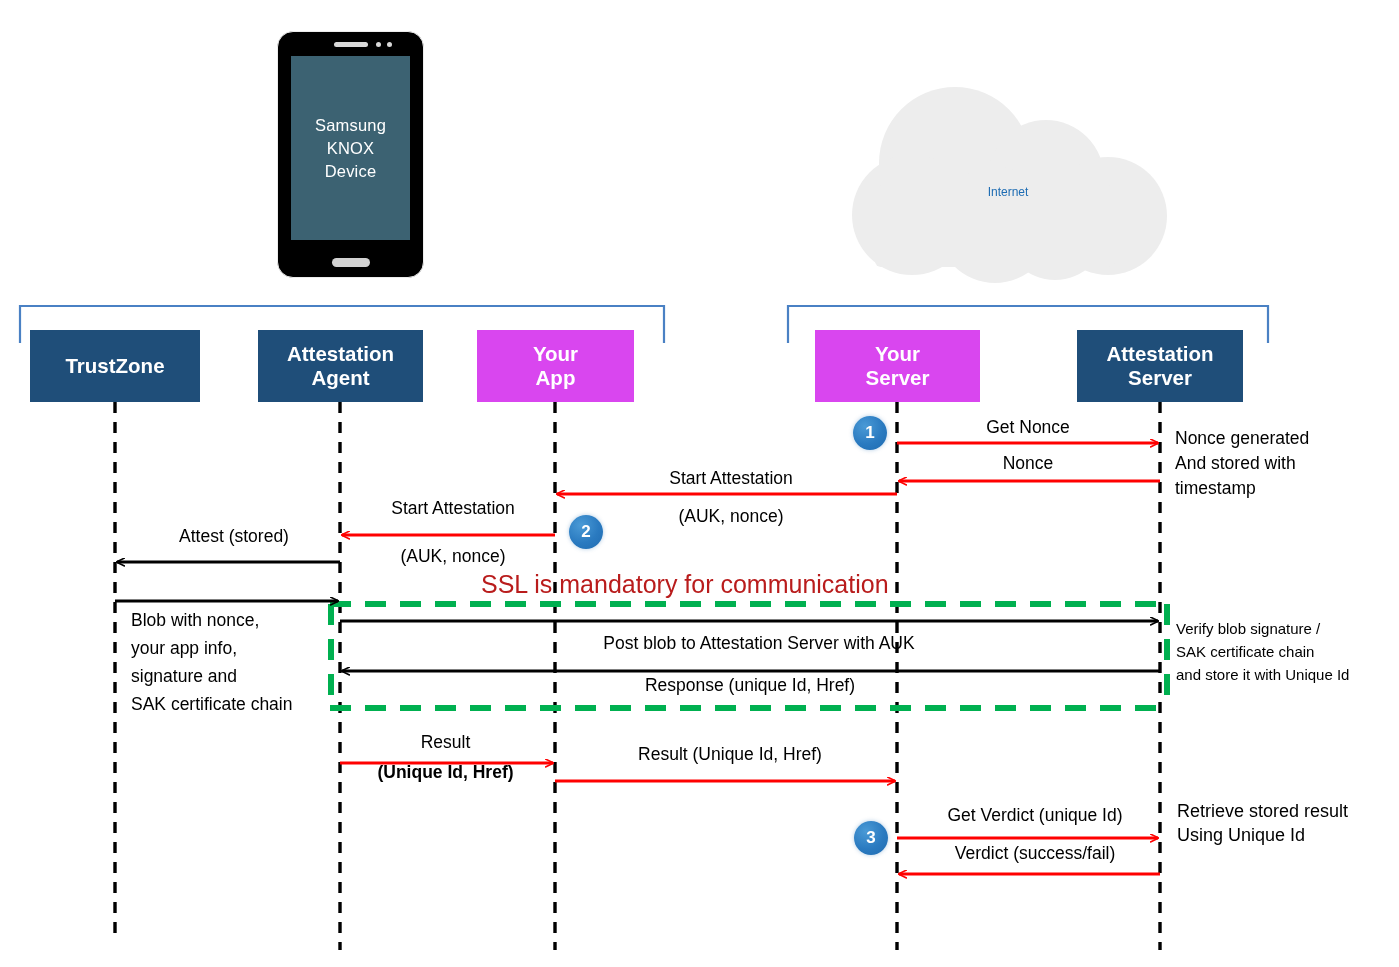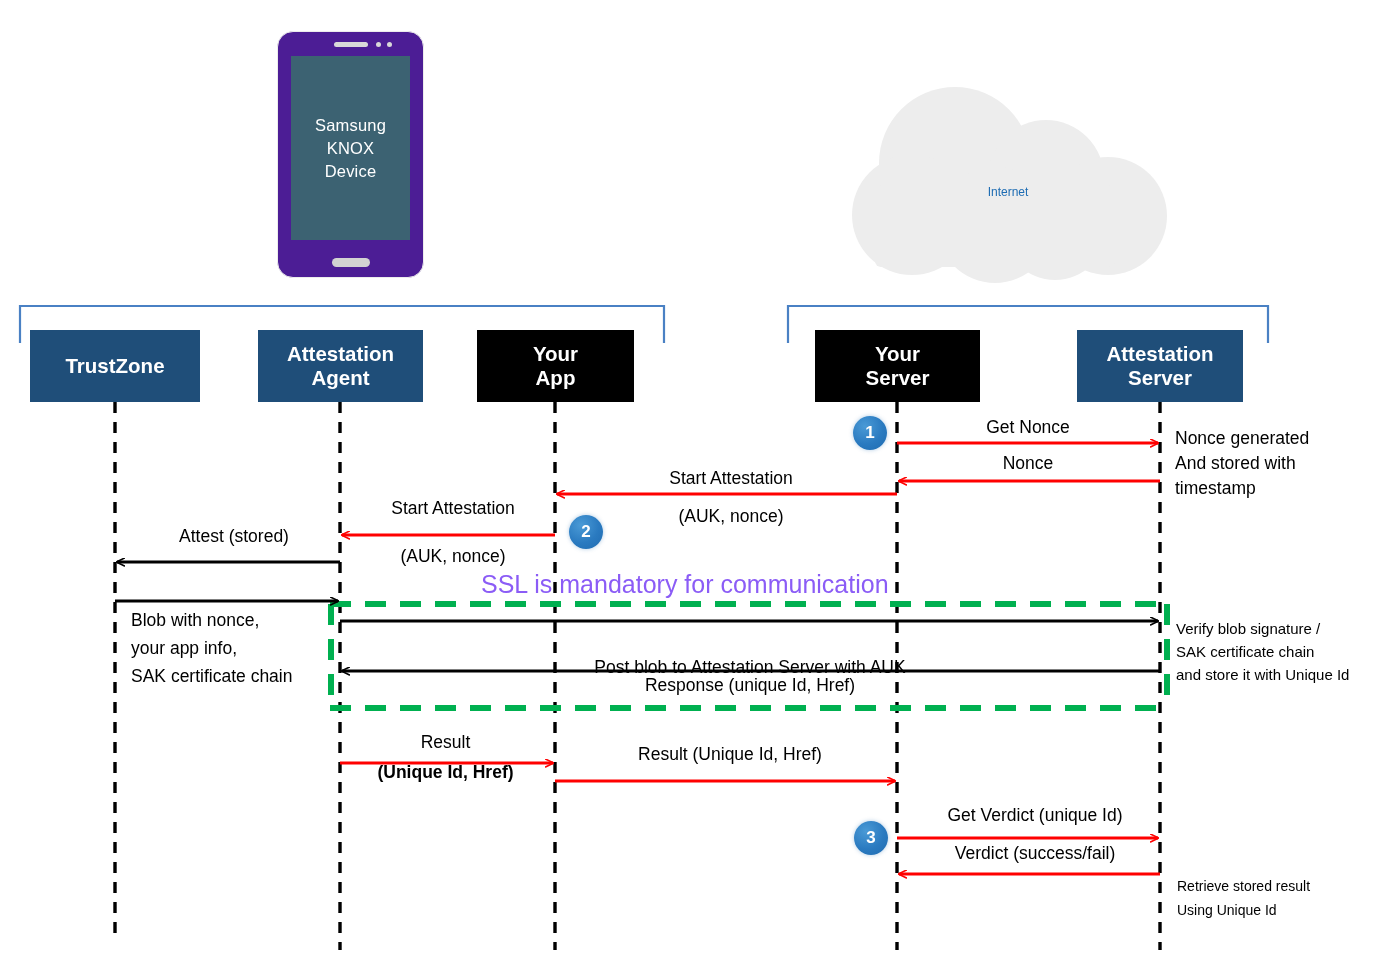--- a/index.html
+++ b/index.html
@@ -3,48 +3,48 @@
 <meta charset="utf-8">
 <style>
   html,body{margin:0;padding:0;background:#ffffff;}
   body{width:1399px;height:967px;position:relative;overflow:hidden;
        font-family:"Liberation Sans","DejaVu Sans",sans-serif;}
   #stage{position:absolute;left:0;top:0;width:1399px;height:967px;}
   svg.layer{position:absolute;left:0;top:0;width:1399px;height:967px;overflow:visible;}
 
   
   .phone{position:absolute;left:277px;top:31px;width:145px;height:245px;
-         background:#4c1d95;border-radius:16px;border:1px solid #ececec;}
+         background:#000000;border-radius:16px;border:1px solid #ececec;}
   .phone-speaker{position:absolute;left:50%;top:10px;transform:translateX(-50%);
                  width:34px;height:5px;border-radius:3px;background:#d9d9d9;}
   .phone-dot1,.phone-dot2{position:absolute;top:10px;width:5px;height:5px;border-radius:50%;
                  background:#d9d9d9;}
   .phone-dot1{left:98px;} .phone-dot2{left:109px;}
   .phone-screen{position:absolute;left:13px;top:24px;width:119px;height:184px;
                 background:#3c6272;display:flex;align-items:center;justify-content:center;}
   .phone-screen span{color:#ffffff;font-size:16.5px;line-height:23px;text-align:center;
                      letter-spacing:.2px;}
   .phone-home{position:absolute;left:50%;bottom:10px;transform:translateX(-50%);
               width:38px;height:9px;border-radius:5px;background:#d2d2d2;}
 
   
   .cloud-label{position:absolute;left:908px;top:185px;width:200px;text-align:center;
                color:#1d6cb3;font-size:12px;}
 
   
   .actor{position:absolute;display:flex;align-items:center;justify-content:center;
          color:#ffffff;font-weight:bold;font-size:20.5px;line-height:24px;text-align:center;}
   .actor.dark{background:#1f4e79;}
-  .actor.teal{background:#000000;}
+  .actor.teal{background:#d946ef;}
 
   
   .lbl{position:absolute;font-size:17.5px;line-height:25px;color:#000000;white-space:nowrap;}
   .lbl.c{text-align:center;}
   .lbl.wrap{white-space:normal;}
-  .ssl{position:absolute;font-size:25px;color:#8b5cf6;white-space:nowrap;}
+  .ssl{position:absolute;font-size:25px;color:#b91c1c;white-space:nowrap;}
 
   
   .badge{position:absolute;width:34px;height:34px;border-radius:50%;
          background:radial-gradient(circle at 35% 30%,#4a9ad6 0%,#2a7ac0 55%,#1f6bb0 100%);
          color:#ffffff;font-size:17px;font-weight:bold;
          display:flex;align-items:center;justify-content:center;
          box-shadow:0 0 4px rgba(31,107,176,.35);}
 </style>
 </head>
 <body>
@@ -166,21 +166,21 @@
   <div class="lbl c" style="left:928px;top:451px;width:200px;text-align:center;">Nonce</div>
 
   <div class="lbl c" style="left:606px;top:466px;width:250px;">Start Attestation</div>
   <div class="lbl c" style="left:606px;top:504px;width:250px;">(AUK, nonce)</div>
 
   <div class="lbl c" style="left:353px;top:496px;width:200px;">Start Attestation</div>
   <div class="lbl c" style="left:353px;top:544px;width:200px;">(AUK, nonce)</div>
 
   <div class="lbl c" style="left:124px;top:524px;width:220px;">Attest (stored)</div>
 
-  <div class="lbl c" style="left:340px;top:631px;width:820px;margin-top:24px;">Post blob to Attestation Server with AUK</div>
+  <div class="lbl c" style="left:349px;top:631px;width:820px;">Post blob to Attestation Server with AUK</div>
 
   <div class="lbl c" style="left:340px;top:673px;width:820px;">Response (unique Id, Href)</div>
 
   <div class="lbl c" style="left:348px;top:730px;width:195px;">Result</div>
   <div class="lbl c" style="left:348px;top:760px;width:195px;font-weight:bold;">(Unique Id, Href)</div>
 
   <div class="lbl c" style="left:560px;top:742px;width:340px;">Result (Unique Id, Href)</div>
 
   <div class="lbl c" style="left:910px;top:803px;width:250px;">Get Verdict (unique Id)</div>
 
@@ -190,27 +190,28 @@
 
   <div class="lbl wrap" style="left:1175px;top:426px;width:215px;">
     <div>Nonce generated</div>
     <div>And stored with</div>
     <div>timestamp</div>
   </div>
 
   <div class="lbl wrap" style="left:131px;top:606px;width:220px;line-height:28px;">
     <div>Blob with nonce,</div>
     <div>your app info,</div>
+    <div>signature  and</div>
     <div>SAK certificate chain</div>
   </div>
 
   <div class="lbl wrap" style="left:1176px;top:617px;width:222px;font-size:15px;line-height:23px;">
     <div>Verify blob signature /</div>
     <div>SAK certificate chain</div>
     <div>and store it with Unique Id</div>
   </div>
 
-  <div class="lbl wrap" style="left:1177px;top:874px;width:215px;font-size:14px;line-height:24px;">
+  <div class="lbl wrap" style="left:1177px;top:799px;width:215px;font-size:18px;line-height:24px;">
     <div>Retrieve stored result</div>
     <div>Using Unique Id</div>
   </div>
 
 </div>
 
 </body></html>

